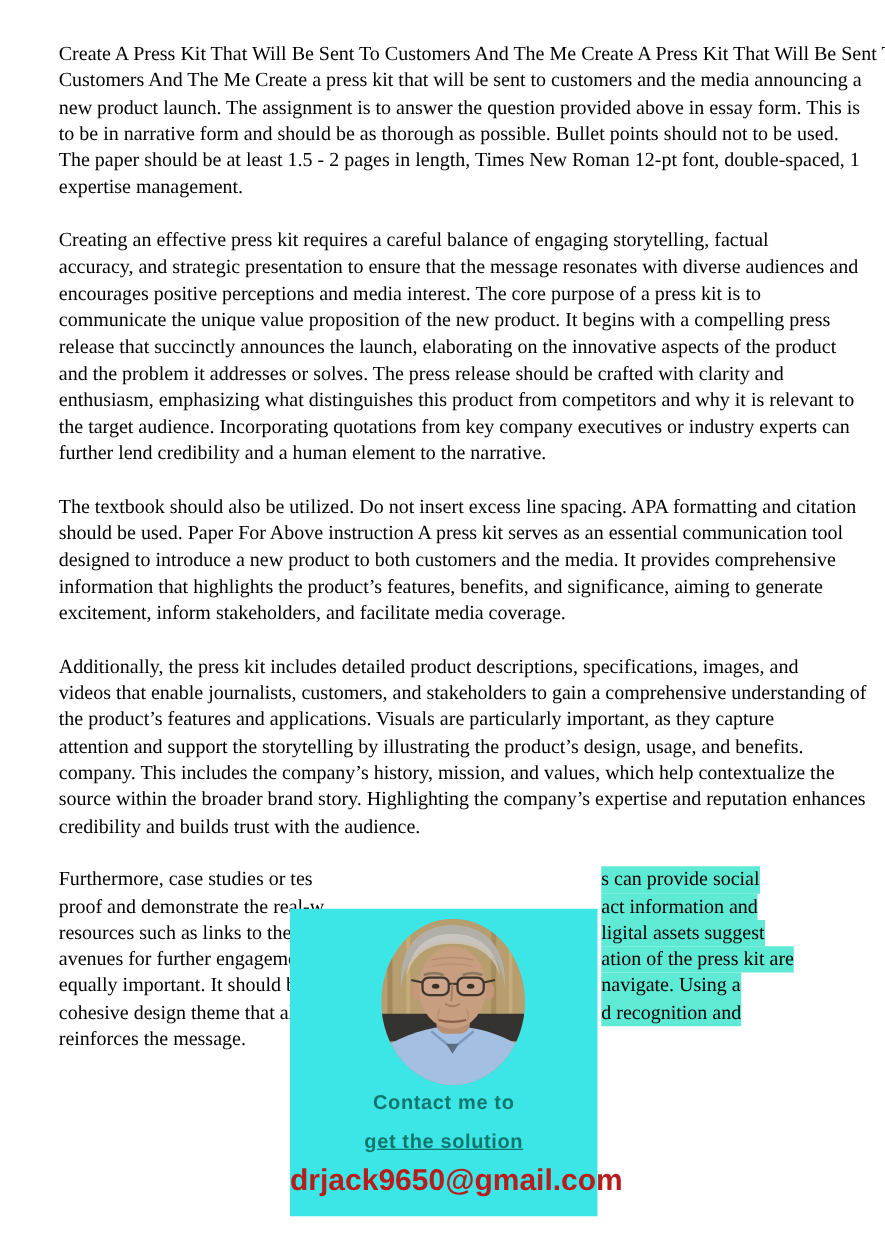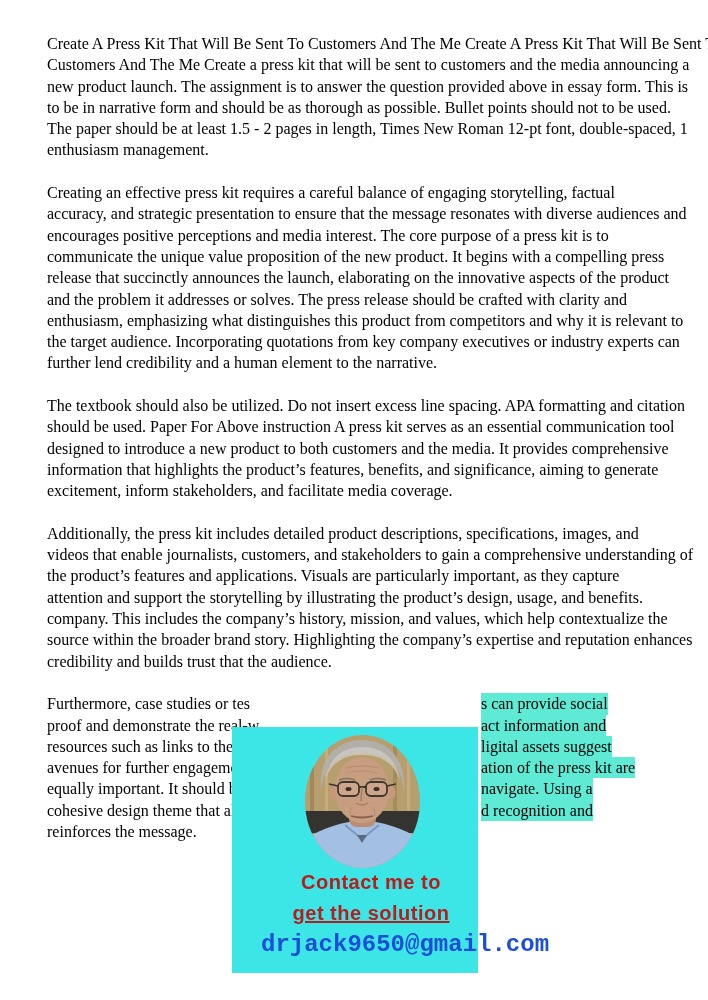--- a/index.html
+++ b/index.html
@@ -46,53 +46,51 @@
     position: absolute;
     left: 73px; top: 8px;
     width: 115px; height: 133px;
   }
   .photo-wrap svg { width: 100%; height: 100%; display: block; }
   .contact-line {
     position: absolute;
     left: 0; width: 100%;
     font-family: "Liberation Sans", "DejaVu Sans", sans-serif;
     font-weight: 700;
-    font-size: 20px;
+    font-size: 16px;
     line-height: 31px;
-    color: #b91c1c;
+    color: #0f766e;
     letter-spacing: 0.5px;
-    padding-left: 16px;
   }
   .contact-line.l1 { top: 140px; }
   .contact-line.l2 { top: 171px; text-decoration: underline; }
   .email-line {
     position: absolute;
     left: 0; width: 100%;
     top: 203px;
-    font-family: Liberation Mono, monospace;
+    font-family: Liberation Sans, sans-serif;
     font-weight: 700;
     font-size: 24px;
     line-height: 30px;
-    color: #1d4ed8;
-    margin-left: 29px;
+    color: #b91c1c;
   }
 </style>
 </head>
 <body style="background: rgb(255, 255, 255);">
 
 <div class="page">
 
   <div class="doc" style="color: rgb(0, 0, 0);">
       <div class="para">
         <div class="line">Create A Press Kit That Will Be Sent To Customers And The Me Create A Press Kit That Will Be Sent To</div>
         <div class="line">Customers And The Me Create a press kit that will be sent to customers and the media announcing a</div>
         <div class="line">new product launch. The assignment is to answer the question provided above in essay form. This is</div>
         <div class="line">to be in narrative form and should be as thorough as possible. Bullet points should not to be used.</div>
         <div class="line">The paper should be at least 1.5 - 2 pages in length, Times New Roman 12-pt font, double-spaced, 1</div>
-        <div class="line">enthusiasm management.</div>
+        <div class="line">expertise management.</div>
       </div>
       <div class="para">
         <div class="line">Creating an effective press kit requires a careful balance of engaging storytelling, factual</div>
         <div class="line">accuracy, and strategic presentation to ensure that the message resonates with diverse audiences and</div>
         <div class="line">encourages positive perceptions and media interest. The core purpose of a press kit is to</div>
         <div class="line">communicate the unique value proposition of the new product. It begins with a compelling press</div>
         <div class="line">release that succinctly announces the launch, elaborating on the innovative aspects of the product</div>
         <div class="line">and the problem it addresses or solves. The press release should be crafted with clarity and</div>
         <div class="line">enthusiasm, emphasizing what distinguishes this product from competitors and why it is relevant to</div>
         <div class="line">the target audience. Incorporating quotations from key company executives or industry experts can</div>
@@ -105,21 +103,21 @@
         <div class="line">information that highlights the product’s features, benefits, and significance, aiming to generate</div>
         <div class="line">excitement, inform stakeholders, and facilitate media coverage.</div>
       </div>
       <div class="para">
         <div class="line">Additionally, the press kit includes detailed product descriptions, specifications, images, and</div>
         <div class="line">videos that enable journalists, customers, and stakeholders to gain a comprehensive understanding of</div>
         <div class="line">the product’s features and applications. Visuals are particularly important, as they capture</div>
         <div class="line">attention and support the storytelling by illustrating the product’s design, usage, and benefits.</div>
         <div class="line">company. This includes the company’s history, mission, and values, which help contextualize the</div>
         <div class="line">source within the broader brand story. Highlighting the company’s expertise and reputation enhances</div>
-        <div class="line">credibility and builds trust that the audience.</div>
+        <div class="line">credibility and builds trust with the audience.</div>
       </div>
       <div class="para">
         <div class="line"><span>Furthermore, case studies or tes</span><span class="right-frag">s can provide social</span></div>
         <div class="line"><span>proof and demonstrate the real-w</span><span class="right-frag">act information and</span></div>
         <div class="line"><span>resources such as links to the co</span><span class="right-frag">ligital assets suggest</span></div>
         <div class="line"><span>avenues for further engagement</span><span class="right-frag">ation of the press kit are</span></div>
         <div class="line"><span>equally important. It should be p</span><span class="right-frag">navigate. Using a</span></div>
         <div class="line"><span>cohesive design theme that align</span><span class="right-frag">d recognition and</span></div>
         <div class="line"><span>reinforces the message.</span></div>
       </div>

